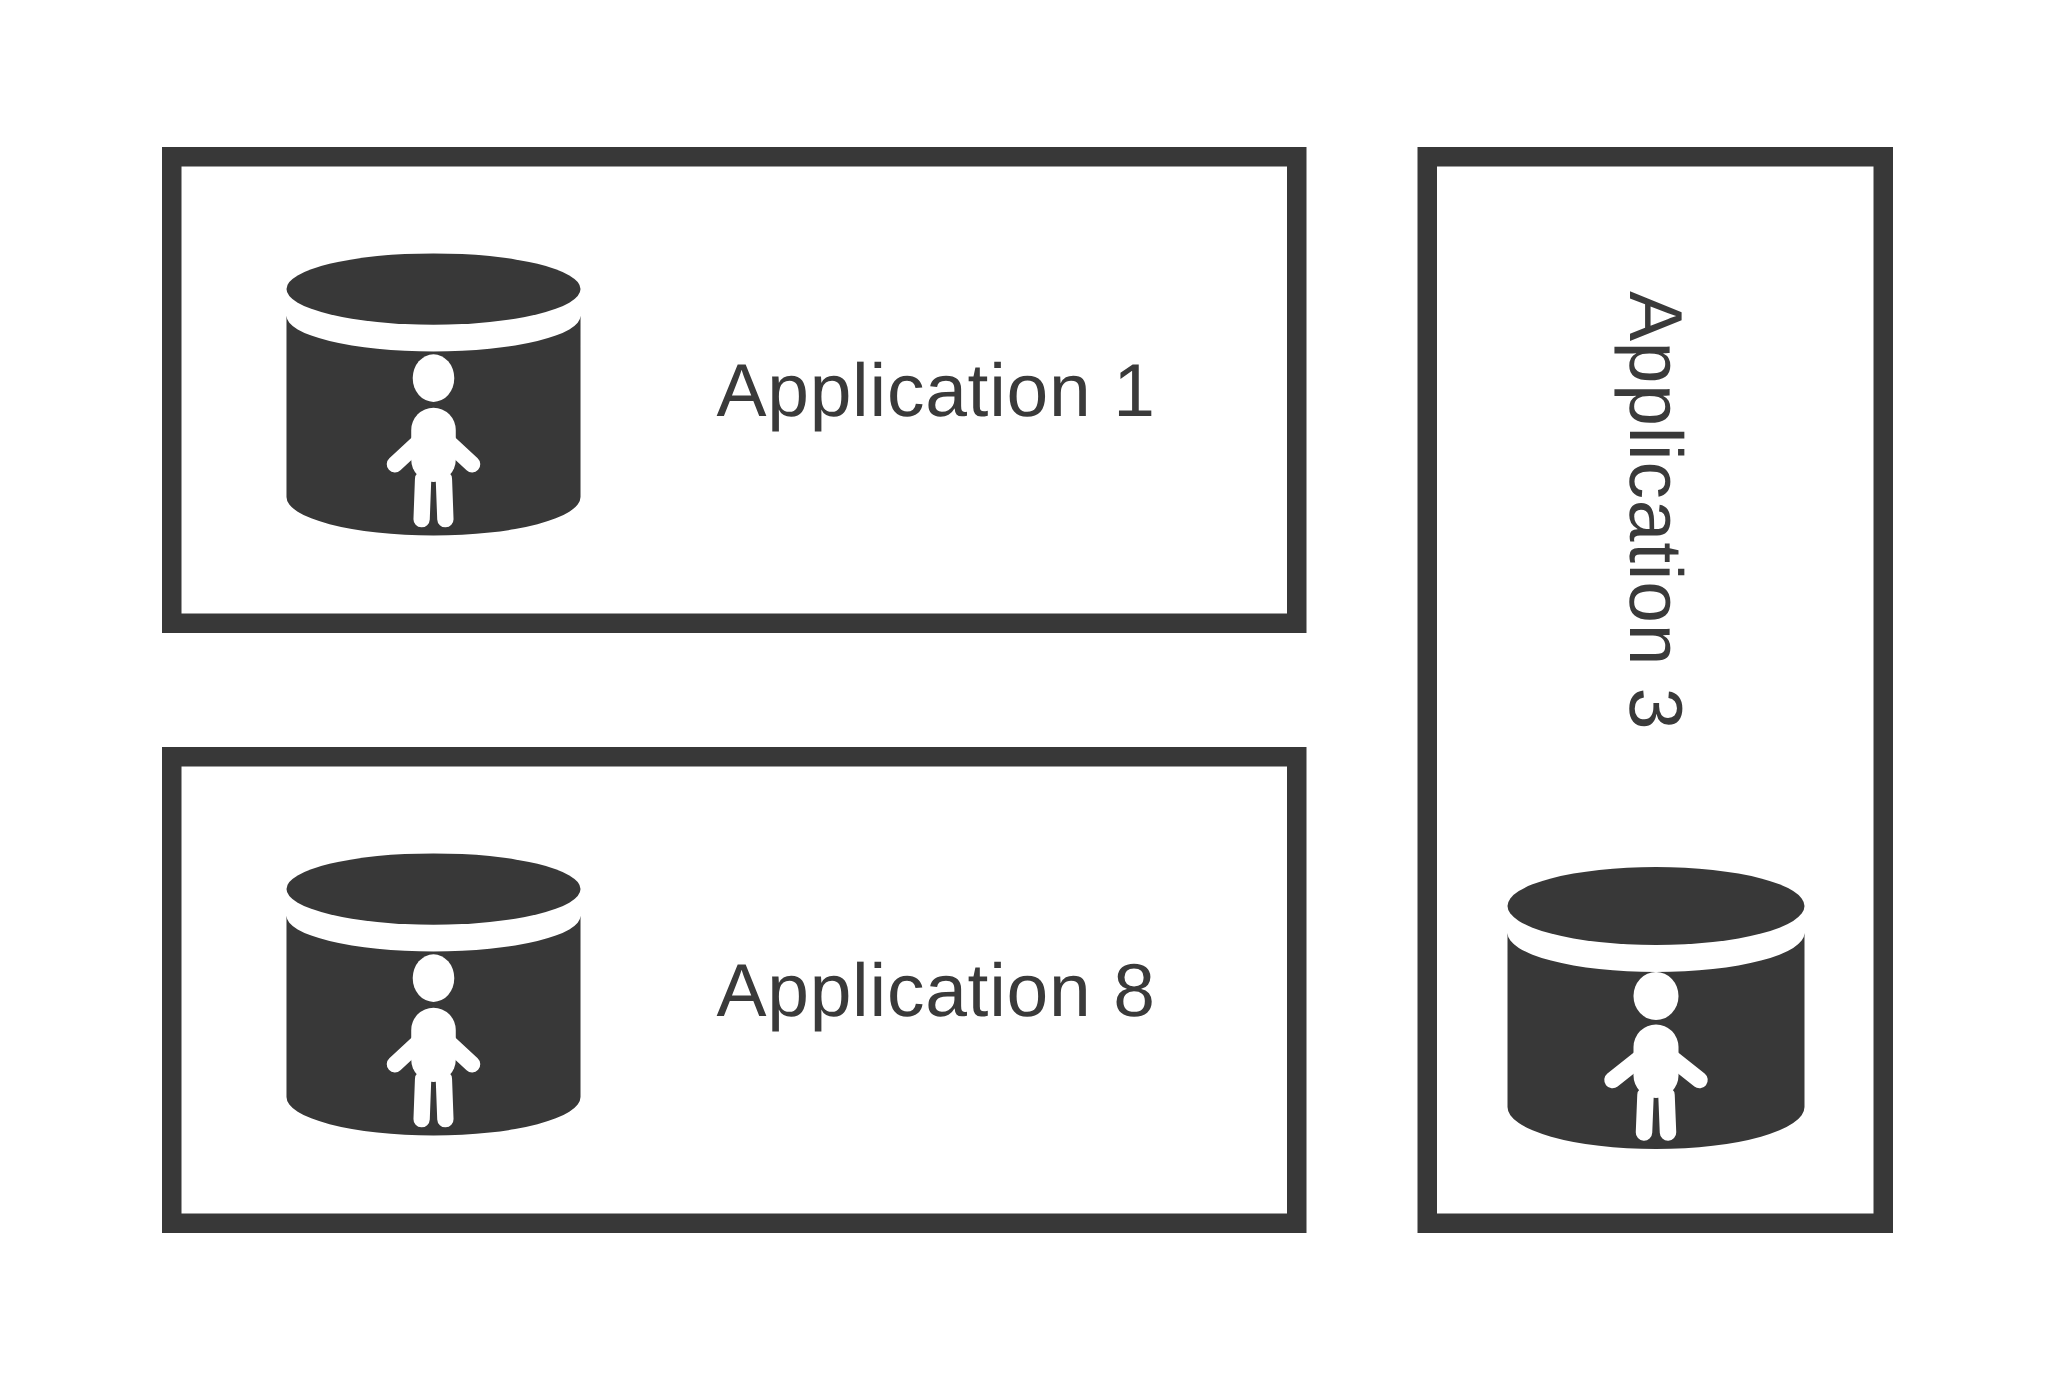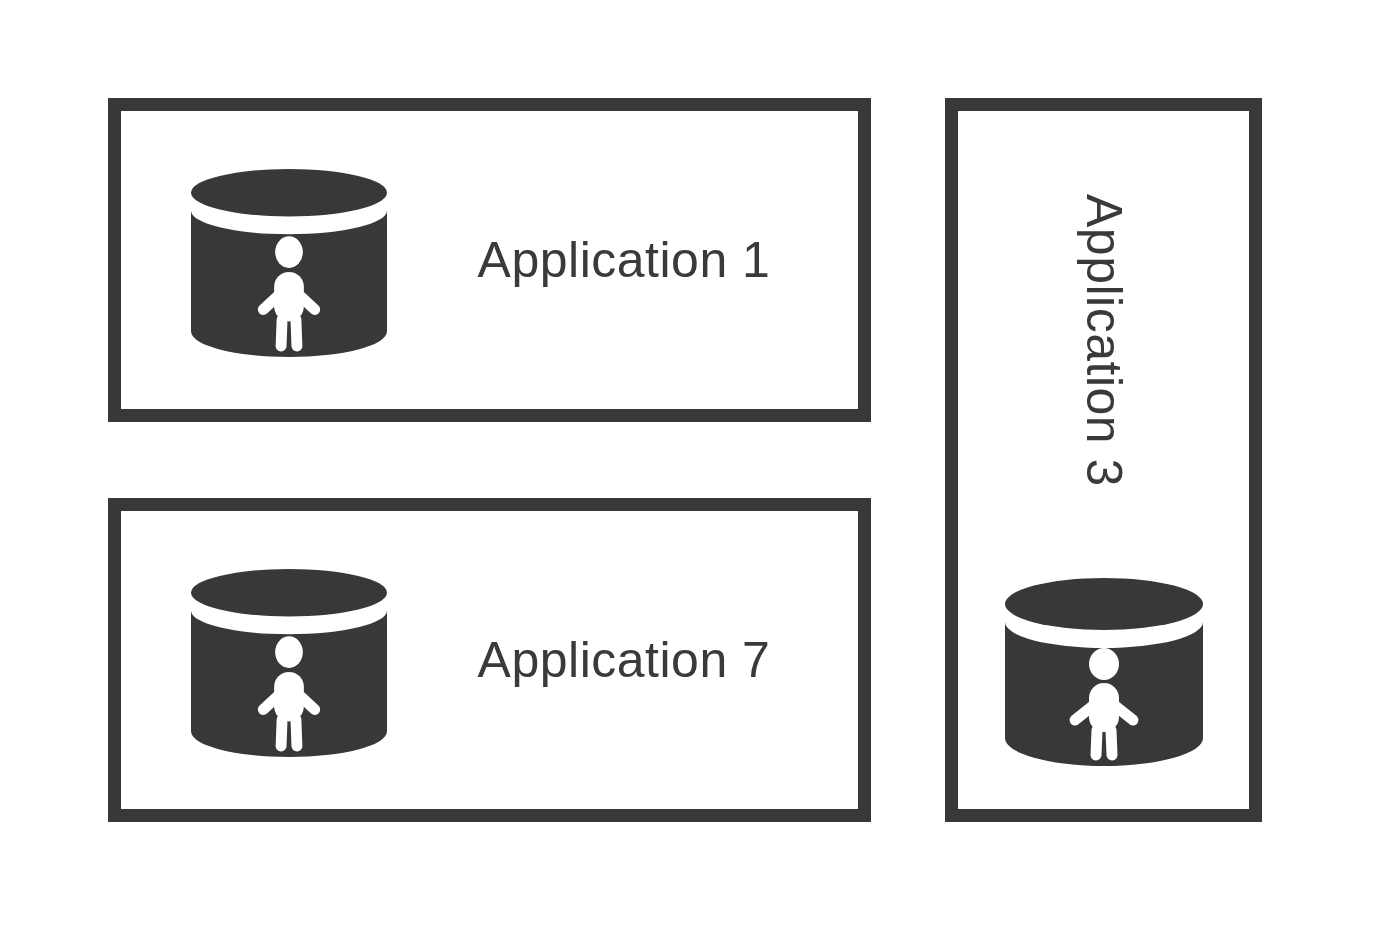--- a/index.html
+++ b/index.html
@@ -102,21 +102,21 @@
     <span class="icon">
       <svg width="202" height="198" viewBox="0 0 200 200" xmlns="http://www.w3.org/2000/svg" aria-hidden="true">
         <ellipse cx="100" cy="32" rx="99" ry="24" fill="currentColor"></ellipse>
         <path d="M 1 50 A 99 24 0 0 0 199 50 L 199 172 A 99 26 0 0 1 1 172 Z" fill="currentColor"></path>
         <ellipse cx="100" cy="92" rx="14" ry="16" fill="#ffffff"></ellipse>
         <path d="M100 126 L74 150 M100 126 L126 150" stroke="#ffffff" stroke-width="11" stroke-linecap="round" fill="none"></path>
         <path d="M100 127 L100 147" stroke="#ffffff" stroke-width="30" stroke-linecap="round" fill="none"></path>
         <path d="M93 160 L92 187 M107 160 L108 187" stroke="#ffffff" stroke-width="11" stroke-linecap="round" fill="none"></path>
       </svg>
     </span>
-    <div class="h-label">Application 7</div>
+    <div class="h-label">Application 8</div>
   </div>
 
   <div class="app-box box-3 box-v">
     <div class="v-label-wrap">
       <div class="v-label">Application 3</div>
     </div>
     <span class="icon">
       <svg width="206" height="200" viewBox="0 0 200 200" xmlns="http://www.w3.org/2000/svg" aria-hidden="true">
         <ellipse cx="100" cy="34" rx="99" ry="26" fill="currentColor"></ellipse>
         <path d="M 1 52 A 99 26 0 0 0 199 52 L 199 168 A 99 28 0 0 1 1 168 Z" fill="currentColor"></path>

